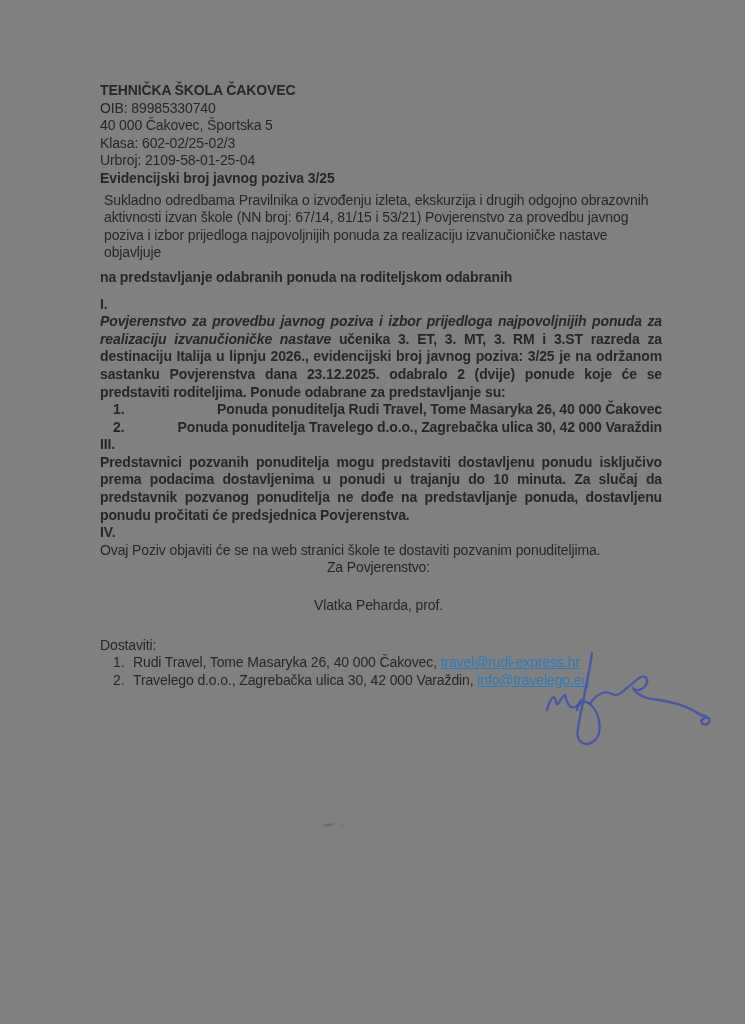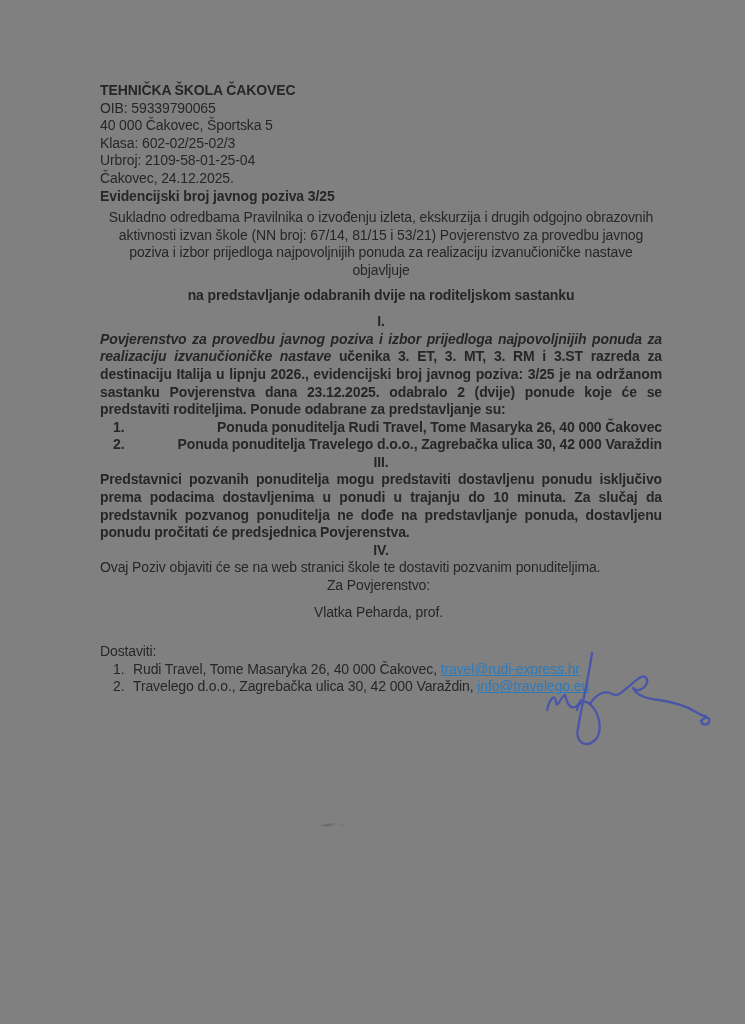--- a/index.html
+++ b/index.html
@@ -25,41 +25,41 @@
     left: 100px;
     top: 82px;
     width: 562px;
     font-size: 14px;
     letter-spacing: -0.12px;
     line-height: 17.6px;
   }
 
   .b { font-weight: bold; }
   .i { font-style: italic; }
-  .center { text-align: center; }
+  .center { }
   .just { text-align: justify; font-weight: bold; }
   p { margin: 0; }
 
   .intro    { margin-top: 4px; padding: 0 4px; }
   .title    { margin-top: 15px; }
   .subtitle { margin-top: 7px; }
   .sechead1 { margin-top: 9px; }
   .sechead2 { margin-top: 11px; }
 
   ol.numlist { margin: 0; padding: 0; list-style: none; counter-reset: n; }
   ol.numlist li { counter-increment: n; padding-left: 33px; position: relative; }
   ol.numlist li::before {
     content: counter(n) ".";
     position: absolute; left: 13px; top: 0;
   }
   ol.boldlist li { font-weight: bold; text-align: right; }
   ol.boldlist li::before { font-weight: bold; }
 
   .right { text-align: center; padding-right: 5px; }
-  .signame { margin-top: 9px; }
+  .signame { margin-top: 20px; }
   .deliver { margin-top: 22px; }
   .dlist { margin-top: 27px; }
 
   a.lnk {
     color: #2b7bbd;
     text-decoration: underline;
     text-decoration-color: #2b7bbd;
     cursor: pointer;
   }
 
@@ -96,32 +96,31 @@
 </style>
 </head>
 <body>
 
 <div class="scan">
 
   <div class="content">
 
     <div class="hdr">
       <div class="b">TEHNIČKA ŠKOLA ČAKOVEC</div>
-      <div>OIB: 59339790065</div>
+      <div>OIB: 89985330740</div>
       <div>40 000 Čakovec, Športska 5</div>
       <div>Klasa: 602-02/25-02/3</div>
       <div>Urbroj: 2109-58-01-25-04</div>
-      <div>Čakovec, 24.12.2025.</div>
       <div class="b">Evidencijski broj javnog poziva 3/25</div>
     </div>
 
     <p class="intro center">Sukladno odredbama Pravilnika o izvođenju izleta, ekskurzija i drugih odgojno obrazovnih aktivnosti izvan škole (NN broj: 67/14, 81/15 i 53/21) Povjerenstvo za provedbu javnog poziva i izbor prijedloga najpovoljnijih ponuda za realizaciju izvanučioničke nastave objavljuje</p>
 
 
-    <p class="subtitle center b">na predstavljanje odabranih dvije na roditeljskom sastanku</p>
+    <p class="subtitle center b">na predstavljanje odabranih ponuda na roditeljskom odabranih</p>
 
     <div>
       <div class="sechead1 center b">I.</div>
       <p class="just"><span class="i">Povjerenstvo za provedbu javnog poziva i izbor prijedloga najpovoljnijih ponuda za realizaciju izvanučioničke nastave</span><span> učenika 3. ET, 3. MT, 3. RM i 3.ST razreda za destinaciju Italija u lipnju 2026., evidencijski broj javnog poziva: 3/25 je na održanom sastanku Povjerenstva dana 23.12.2025. odabralo 2 (dvije) ponude koje će se predstaviti roditeljima. Ponude odabrane za predstavljanje su:</span></p>
       <ol class="numlist boldlist">
         <li><span>Ponuda ponuditelja Rudi Travel, Tome Masaryka 26, 40 000 Čakovec</span></li>
         <li><span>Ponuda ponuditelja Travelego d.o.o., Zagrebačka ulica 30, 42 000 Varaždin</span></li>
       </ol>
     </div>
 

